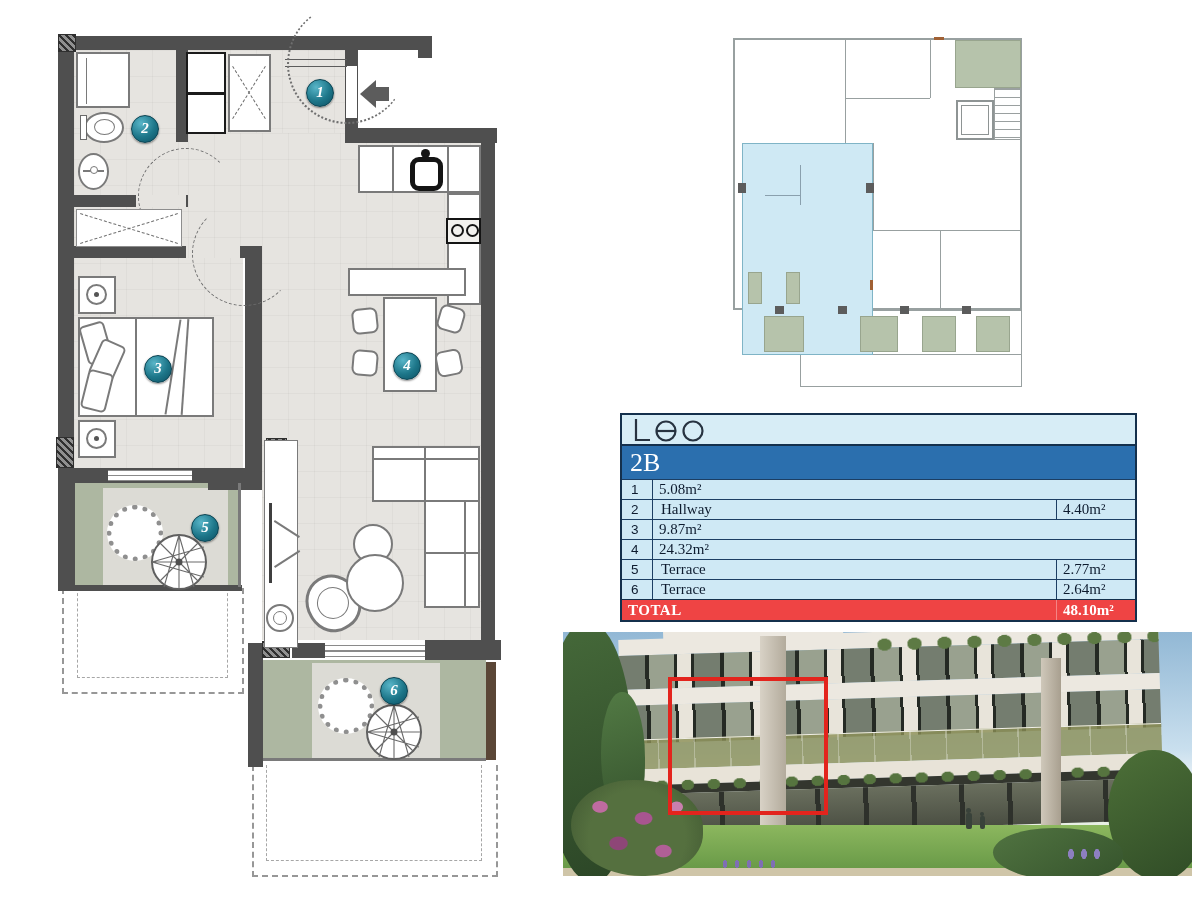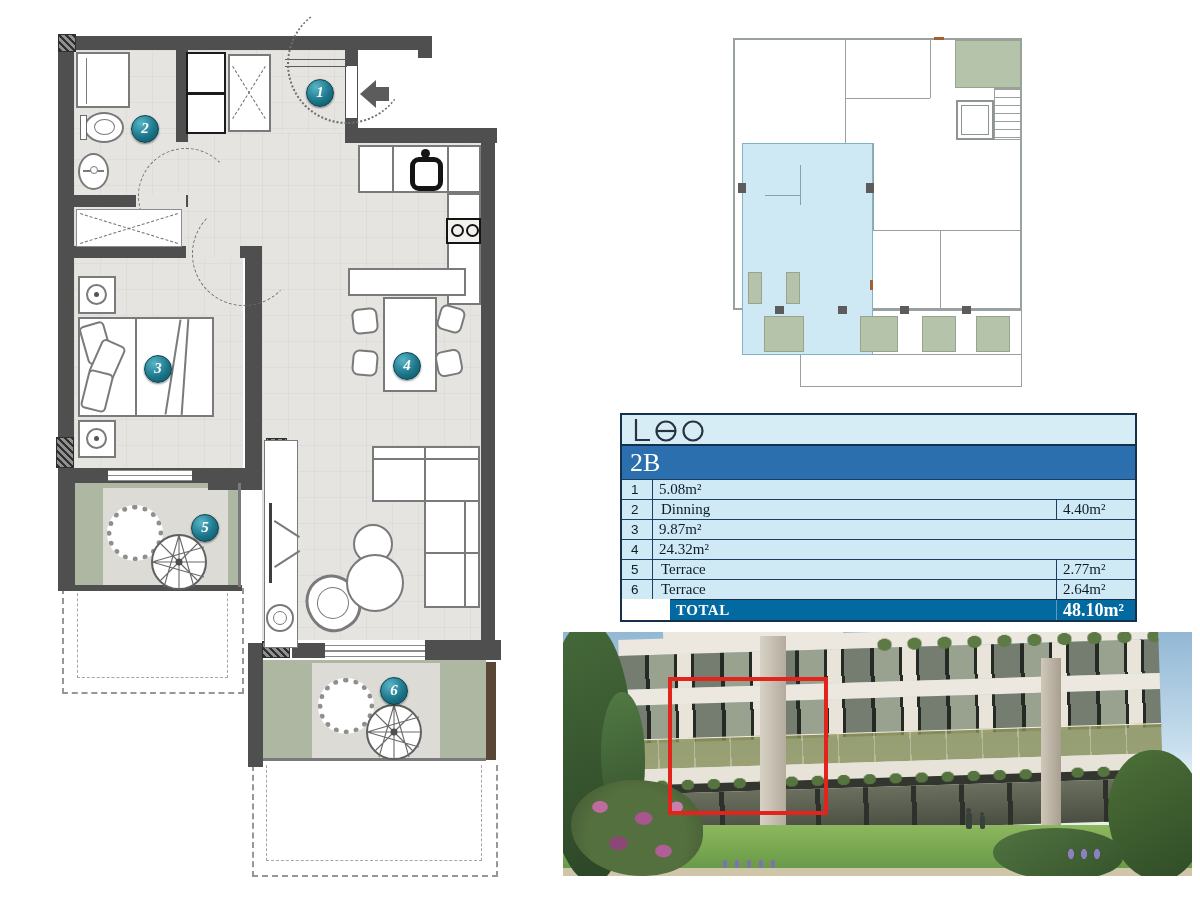--- a/index.html
+++ b/index.html
@@ -43,24 +43,24 @@
        border:2px solid #14304c;display:flex;flex-direction:column;
        font-family:"Liberation Serif",serif;color:#0d1b2e;}
   .tlogo{height:33px;background:#d7edf6;display:flex;align-items:center;padding-left:9px;}
   .tunit{height:34px;background:#2b6fae;border-top:2px solid #14304c;color:#fff;
          font-size:26px;line-height:33px;padding-left:8px;}
   .trow{height:20px;background:#cfe9f5;border-top:1px solid #1c3e63;display:flex;box-sizing:border-box;}
   .tnum{width:30px;font-family:"Liberation Sans",sans-serif;font-size:13.5px;line-height:19px;
         padding-left:9px;box-sizing:border-box;}
   .tname{flex:1;border-left:1px solid #1c3e63;padding-left:8px;font-size:15px;line-height:18px;}
   .tarea{width:72px;border-left:1px solid #1c3e63;padding-left:6px;font-size:15px;line-height:18px;}
-  .ttotal{height:20px;background:#0369a1;border-top:1.5px solid #14304c;color:#fff;display:flex;
-          font-weight:bold;margin-left:48px;}
+  .ttotal{height:20px;background:#ef4444;border-top:1.5px solid #14304c;color:#fff;display:flex;
+          font-weight:bold;}
   .ttlabel{flex:1;font-size:15px;line-height:20px;padding-left:6px;letter-spacing:.5px;}
-  .ttarea{width:72px;border-left:1px solid rgba(255,255,255,.35);padding-left:6px;font-size:18px;line-height:20px;box-sizing:content-box;}
+  .ttarea{width:72px;border-left:1px solid rgba(255,255,255,.35);padding-left:6px;font-size:15px;line-height:20px;box-sizing:content-box;}
   
   .photo{position:absolute;left:563px;top:632px;width:629px;height:244px;overflow:hidden;
          background:linear-gradient(180deg,#92b8d5 0%,#c9dfee 48%,#edf3f7 62%,#e8efe4 70%);}
   .ph{position:absolute;}
   .winband{background:repeating-linear-gradient(90deg,#747d6f 0 26px,#252a24 26px 30px,#99a18f 30px 55px,
            #252a24 55px 58px,#e8e4da 58px 72px,#252a24 72px 75px);}
   .blob{position:absolute;border-radius:48% 52% 45% 55%;}
   .person{position:absolute;background:#39423a;border-radius:2px;}
   .phead{position:absolute;background:#39423a;border-radius:50%;}
 </style>
@@ -275,21 +275,21 @@
         <circle cx="62" cy="14" r="9.5" stroke="#273340" stroke-width="2.2" fill="none"></circle>
       </svg>
     </div>
     <div class="tunit">2B</div>
     <div class="trow">
       <div class="tnum">1</div>
       <div class="tarea">5.08m²</div>
     </div>
     <div class="trow">
       <div class="tnum">2</div>
-      <div class="tname">Dinning</div>
+      <div class="tname">Hallway</div>
       <div class="tarea">4.40m²</div>
     </div>
     <div class="trow">
       <div class="tnum">3</div>
       <div class="tarea">9.87m²</div>
     </div>
     <div class="trow">
       <div class="tnum">4</div>
       <div class="tarea">24.32m²</div>
     </div>

